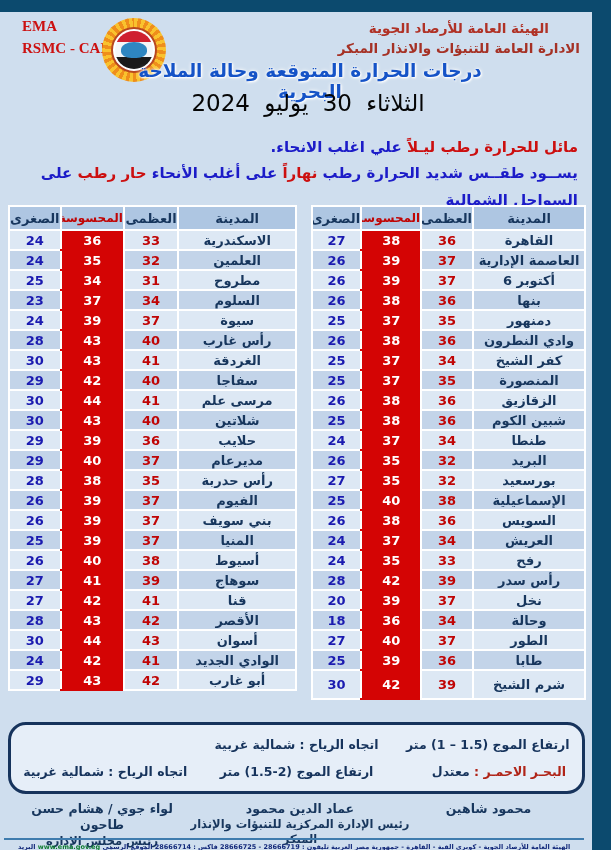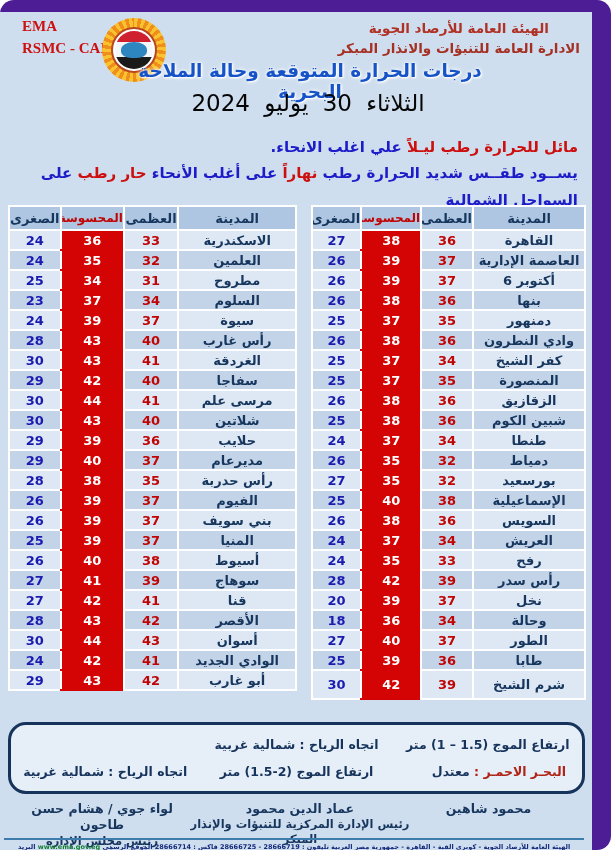--- a/index.html
+++ b/index.html
@@ -1,17 +1,17 @@
 <!DOCTYPE html>
 <html lang="ar"><head>
 <meta charset="utf-8">
 <style>
   html,body{margin:0;padding:0;}
   body{width:611px;height:850px;background:#ffffff;font-family:"DejaVu Sans",sans-serif;overflow:hidden;}
-  .page{position:relative;width:611px;height:850px;background:#4c1d95;border-radius:14px;}
+  .page{position:relative;width:611px;height:850px;background:#0c4a6e;}
   .content{position:absolute;left:0;top:12px;width:592px;height:838px;background:#cfdeee;}
 
   
   .ema-en{position:absolute;left:22px;top:4px;color:#cc1111;font-family:"Liberation Serif",serif;
           font-weight:bold;font-size:15px;line-height:1.45;}
   .logo{position:absolute;left:102px;top:6px;width:64px;height:64px;border-radius:50%;
         background:repeating-conic-gradient(#f9c22e 0deg 7deg,#ef8e1b 7deg 14deg);}
   .logo-inner{position:absolute;inset:9px;border-radius:50%;background:#fff;border:2px solid #b8471f;}
   .logo-flag{position:absolute;inset:13px;border-radius:50%;overflow:hidden;
              background:linear-gradient(180deg,#cf2030 0 30%,#f4f6f8 30% 68%,#1a1a1a 68% 100%);}
@@ -342,21 +342,21 @@
             <td class="td-feels">38</td>
             <td class="td-min">25</td>
           </tr>
           <tr class="row-light">
             <td class="td-city">طنطا</td>
             <td class="td-max">34</td>
             <td class="td-feels">37</td>
             <td class="td-min">24</td>
           </tr>
           <tr class="row-dark">
-            <td class="td-city">دمياط</td>
+            <td class="td-city">البريد</td>
             <td class="td-max">32</td>
             <td class="td-feels">35</td>
             <td class="td-min">26</td>
           </tr>
           <tr class="row-light">
             <td class="td-city">بورسعيد</td>
             <td class="td-max">32</td>
             <td class="td-feels">35</td>
             <td class="td-min">27</td>
           </tr>

